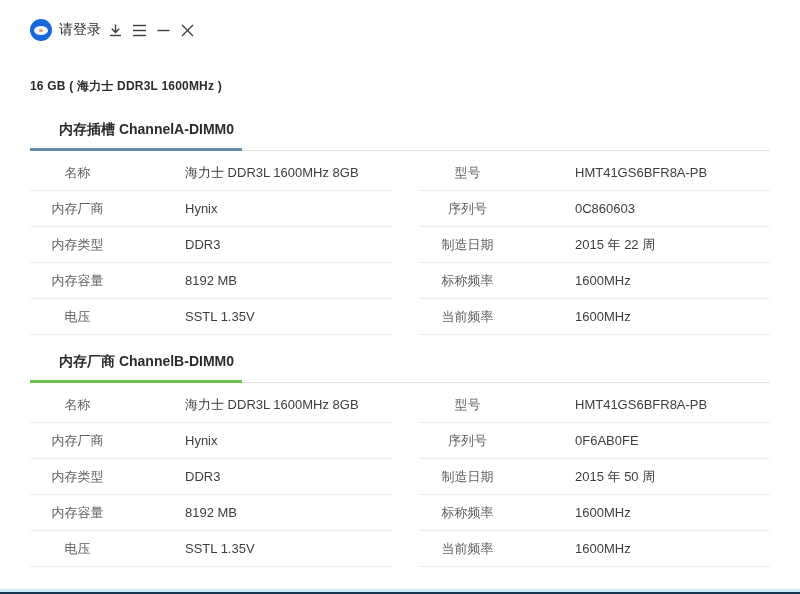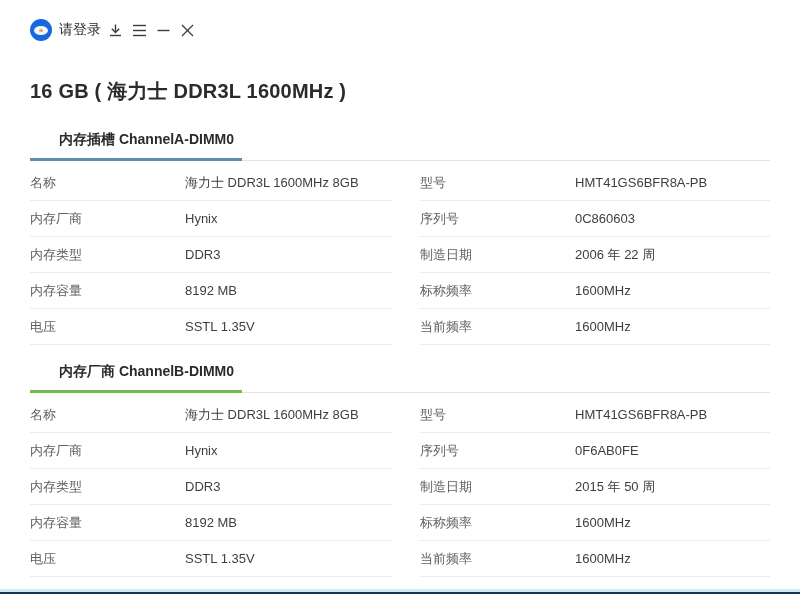--- a/index.html
+++ b/index.html
@@ -53,21 +53,21 @@
     background:#e8a06a;
   }
   .login-label { font-size:14px; color:#2b2b2b; }
   .win-btn { display:flex; align-items:center; justify-content:center; width:20px; height:20px; cursor:pointer; }
   .win-btn svg { display:block; }
 
   
   main { padding:0 30px; }
   h1.page-title {
     margin-top:24px;
-    font-size:20px;
+    font-size:12px;
     font-weight:bold;
     color:#2b2b2b;
     letter-spacing:0.2px;
   }
 
   .mem-section { margin-top:26px; }
   .mem-section + .mem-section { margin-top:18px; }
   .section-title {
     font-size:14px;
     font-weight:bold;
@@ -93,21 +93,21 @@
     align-items:start;
     margin-top:4px;
   }
   .row {
     display:flex;
     align-items:center;
     height:36px;
     border-bottom:1px solid #ececec;
     font-size:13px;
   }
-  .lbl { width:95px; text-align:left; color:#616161; flex-shrink:0; }
+  .lbl { width:95px; text-align:center; color:#616161; flex-shrink:0; }
   .val { margin-left:60px; color:#3e3e3e; white-space:nowrap; }
 
   
   .bottom-edge {
     position:absolute; left:0; right:0; bottom:0;
     height:5px;
     background:#cdebf4;
     border-bottom:2px solid #14374d;
   }
 </style>
@@ -190,21 +190,21 @@
     <span class="val">HMT41GS6BFR8A-PB</span>
   </div>
 
   <div class="row">
     <span class="lbl">序列号</span>
     <span class="val">0C860603</span>
   </div>
 
   <div class="row">
     <span class="lbl">制造日期</span>
-    <span class="val">2006 年 22 周</span>
+    <span class="val">2015 年 22 周</span>
   </div>
 
   <div class="row">
     <span class="lbl">标称频率</span>
     <span class="val">1600MHz</span>
   </div>
 
   <div class="row">
     <span class="lbl">当前频率</span>
     <span class="val">1600MHz</span>

